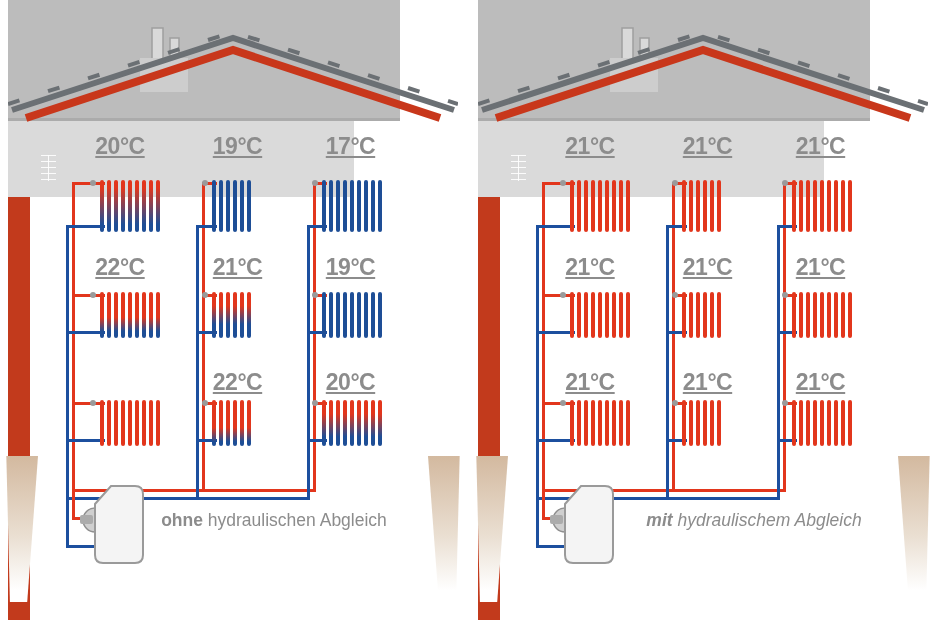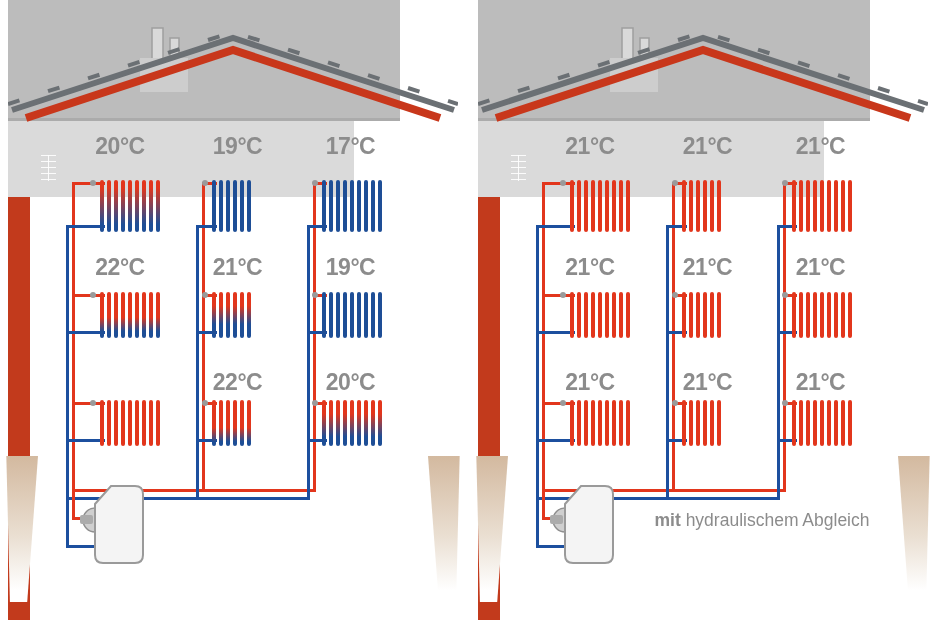--- a/index.html
+++ b/index.html
@@ -2,21 +2,21 @@
 <html><head>
 <meta charset="utf-8">
 <style>
   html,body{margin:0;padding:0;background:#fff;}
   #canvas{position:relative;width:930px;height:620px;background:#ffffff;overflow:hidden;
           font-family:"Liberation Sans",sans-serif;}
   .house{position:absolute;top:0;width:450px;height:620px;}
   .pipe{position:absolute;}
   .room{position:absolute;}
   .temp{position:absolute;left:0;right:0;top:16px;text-align:center;
-        font-weight:700;font-size:23px;color:#8C8C8C;letter-spacing:-0.5px;}
+        font-weight:700;font-size:23px;color:#8C8C8C;letter-spacing:-0.5px;text-decoration:underline;}
   .rad{position:absolute;display:flex;gap:3px;}
   .fin{flex:none;width:4px;height:100%;border-radius:2px;}
   .valve{position:absolute;width:6px;height:6px;border-radius:50%;}
   .caption{position:absolute;text-align:center;font-size:17.5px;color:#8C8C8C;white-space:nowrap;}
   .caption b{font-weight:700;}
   .soil{position:absolute;background:linear-gradient(to bottom,#D3B99F 0%,#EADFD2 55%,#ffffff 92%);}
   .brick{position:absolute;width:15px;height:26px;
      background-image:repeating-linear-gradient(to bottom,rgba(255,255,255,.9) 0 1px,transparent 1px 6px),
        linear-gradient(to right,transparent 0 7px,rgba(255,255,255,.9) 7px 8px,transparent 8px);
      background-size:100% 100%,100% 11px;background-repeat:no-repeat,repeat-y;}
@@ -185,20 +185,21 @@
         <div class="fin" style="background: linear-gradient(rgb(226, 54, 28) 30%, rgb(30, 78, 150) 80%);"></div>
         <div class="fin" style="background: linear-gradient(rgb(226, 54, 28) 30%, rgb(30, 78, 150) 80%);"></div>
         <div class="fin" style="background: linear-gradient(rgb(226, 54, 28) 30%, rgb(30, 78, 150) 80%);"></div>
         <div class="fin" style="background: linear-gradient(rgb(226, 54, 28) 30%, rgb(30, 78, 150) 80%);"></div>
         <div class="fin" style="background: linear-gradient(rgb(226, 54, 28) 30%, rgb(30, 78, 150) 80%);"></div>
         <div class="fin" style="background: linear-gradient(rgb(226, 54, 28) 30%, rgb(30, 78, 150) 80%);"></div>
         <div class="fin" style="background: linear-gradient(rgb(226, 54, 28) 30%, rgb(30, 78, 150) 80%);"></div>
         <div class="fin" style="background: linear-gradient(rgb(226, 54, 28) 30%, rgb(30, 78, 150) 80%);"></div>
         <div class="fin" style="background: linear-gradient(rgb(226, 54, 28) 30%, rgb(30, 78, 150) 80%);"></div>
       </div>
+      <div class="caption" style="left: 138px; top: 510px; width: 256px;"><b>ohne</b><span> hydraulischen Abgleich</span></div>
       <svg width="450" height="620" viewBox="0 0 450 620">
      <rect x="144" y="28" width="11" height="32" fill="#D9D9D9" stroke="#9E9E9E" stroke-width="1.5"></rect>
      <rect x="162" y="38" width="9" height="22" fill="#D9D9D9" stroke="#9E9E9E" stroke-width="1.5"></rect>
      <rect x="132" y="58" width="48" height="34" fill="#CDCDCD"></rect>
      <path d="M0 104 L225 32 L450 104" stroke="#6B7074" stroke-width="4" fill="none" stroke-dasharray="12 30"></path>
      <path d="M4 110 L225 38 L446 110" stroke="#6B7074" stroke-width="6" fill="none"></path>
      <path d="M18 118 L225 50 L432 118" stroke="#C8371B" stroke-width="8" fill="none"></path>
      <circle cx="87" cy="520" r="12" fill="#CFCFCF" stroke="#8F8F8F" stroke-width="1.5"></circle>
      <rect x="72" y="515" width="13" height="9" rx="2" fill="#ABABAB"></rect>
      <path d="M 87 504 L 103 486 L 127 486 Q 135 486 135 494 L 135 555 Q 135 563 127 563 L 95 563 Q 87 563 87 555 Z" fill="#F4F4F4" stroke="#9A9A9A" stroke-width="2"></path>
@@ -366,21 +367,21 @@
         <div class="fin" style="background: linear-gradient(rgb(226, 54, 28) 100%, rgb(30, 78, 150) 100%);"></div>
         <div class="fin" style="background: linear-gradient(rgb(226, 54, 28) 100%, rgb(30, 78, 150) 100%);"></div>
         <div class="fin" style="background: linear-gradient(rgb(226, 54, 28) 100%, rgb(30, 78, 150) 100%);"></div>
         <div class="fin" style="background: linear-gradient(rgb(226, 54, 28) 100%, rgb(30, 78, 150) 100%);"></div>
         <div class="fin" style="background: linear-gradient(rgb(226, 54, 28) 100%, rgb(30, 78, 150) 100%);"></div>
         <div class="fin" style="background: linear-gradient(rgb(226, 54, 28) 100%, rgb(30, 78, 150) 100%);"></div>
         <div class="fin" style="background: linear-gradient(rgb(226, 54, 28) 100%, rgb(30, 78, 150) 100%);"></div>
         <div class="fin" style="background: linear-gradient(rgb(226, 54, 28) 100%, rgb(30, 78, 150) 100%);"></div>
         <div class="fin" style="background: linear-gradient(rgb(226, 54, 28) 100%, rgb(30, 78, 150) 100%);"></div>
       </div>
-      <div class="caption" style="left: 156px; top: 510px; width: 256px;"><b>mit</b><span> hydraulischem Abgleich</span></div>
+      <div class="caption" style="left: 148px; top: 510px; width: 256px; font-style: italic;"><b>mit</b><span> hydraulischem Abgleich</span></div>
       <svg width="450" height="620" viewBox="0 0 450 620">
      <rect x="144" y="28" width="11" height="32" fill="#D9D9D9" stroke="#9E9E9E" stroke-width="1.5"></rect>
      <rect x="162" y="38" width="9" height="22" fill="#D9D9D9" stroke="#9E9E9E" stroke-width="1.5"></rect>
      <rect x="132" y="58" width="48" height="34" fill="#CDCDCD"></rect>
      <path d="M0 104 L225 32 L450 104" stroke="#6B7074" stroke-width="4" fill="none" stroke-dasharray="12 30"></path>
      <path d="M4 110 L225 38 L446 110" stroke="#6B7074" stroke-width="6" fill="none"></path>
      <path d="M18 118 L225 50 L432 118" stroke="#C8371B" stroke-width="8" fill="none"></path>
      <circle cx="87" cy="520" r="12" fill="#CFCFCF" stroke="#8F8F8F" stroke-width="1.5"></circle>
      <rect x="72" y="515" width="13" height="9" rx="2" fill="#ABABAB"></rect>
      <path d="M 87 504 L 103 486 L 127 486 Q 135 486 135 494 L 135 555 Q 135 563 127 563 L 95 563 Q 87 563 87 555 Z" fill="#F4F4F4" stroke="#9A9A9A" stroke-width="2"></path>

